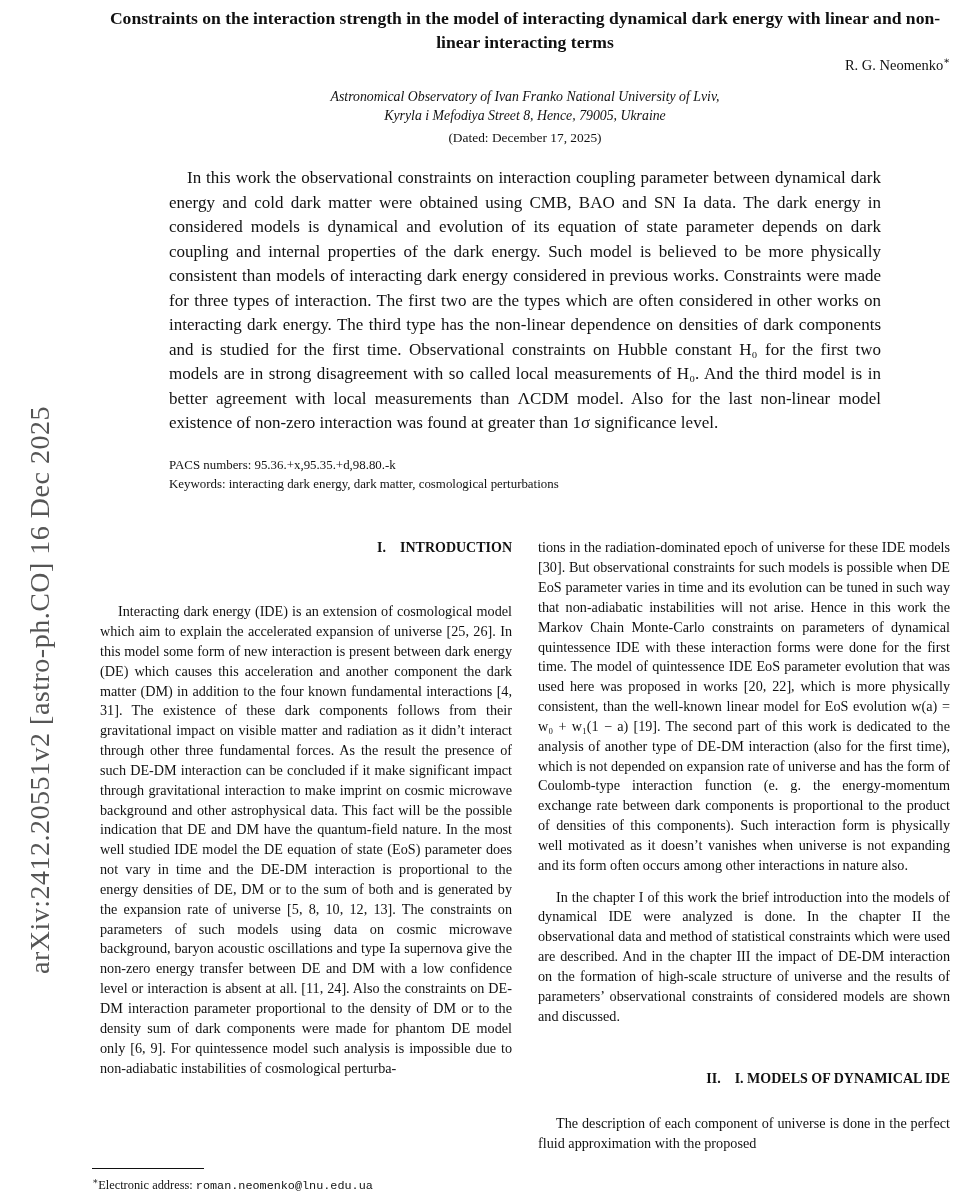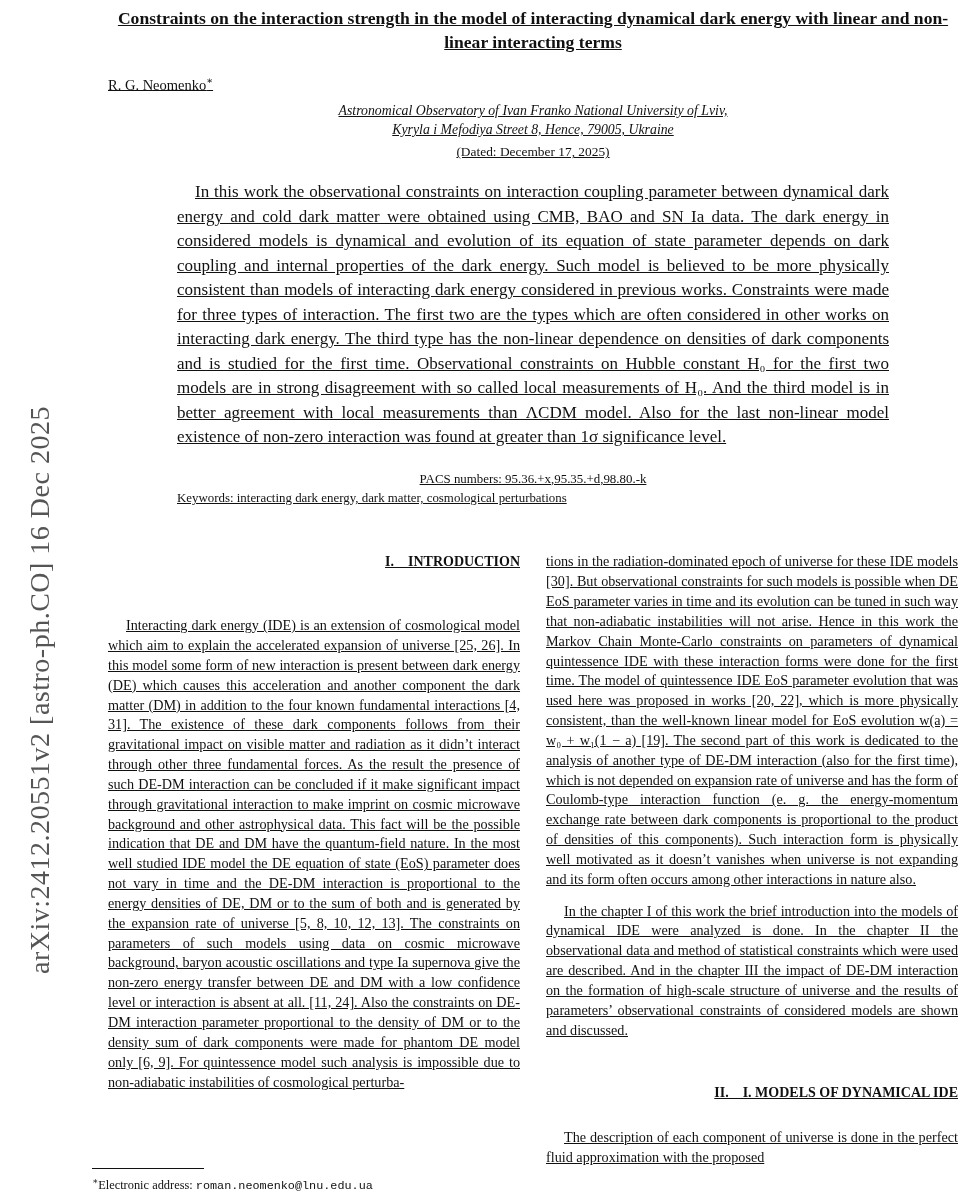--- a/index.html
+++ b/index.html
@@ -19,48 +19,46 @@
     left: 40px; top: 690px;
     transform: translate(-50%, -50%) rotate(-90deg);
     white-space: nowrap;
     font-size: 28px;
     color: #555555;
     letter-spacing: 0.5px;
   }
 
   .content {
     position: absolute;
-    left: 108px; top: 6px;
+    left: 100px; top: 6px;
     width: 850px;
-    text-decoration: underline;
   }
 
   .title {
     font-size: 17.6px;
     font-weight: bold;
     text-align: center;
     line-height: 1.38;
     margin: 0 auto;
     max-width: 842px;
   }
 
   .author {
-    text-align: left;
+    text-align: right;
     font-size: 14.5px;
-    margin-top: 20px;
   }
   .author sup { font-size: 10px; }
 
   .affil {
     text-align: center;
     font-style: italic;
     font-size: 13.8px;
     line-height: 1.38;
   }
-  .affil-first { margin-top: 8px; }
+  .affil-first { margin-top: 14px; }
 
   .dated {
     text-align: center;
     font-size: 13.4px;
     margin-top: 5px;
   }
 
   .abstract {
     width: 712px;
     margin: 20px auto 0 auto;
@@ -71,21 +69,21 @@
     hyphens: auto;
   }
 
   .pacs, .keywords {
     width: 712px;
     margin: 0 auto;
     font-size: 12.9px;
     line-height: 1.5;
     text-align: left;
   }
-  .pacs { margin-top: 20px; text-align: center; }
+  .pacs { margin-top: 20px; }
 
   .columns {
     display: flex;
     gap: 26px;
     margin-top: 44px;
     font-size: 14.2px;
     line-height: 19.85px;
     text-align: justify;
   }
   .col { flex: 1 1 0; min-width: 0; hyphens: auto; }

